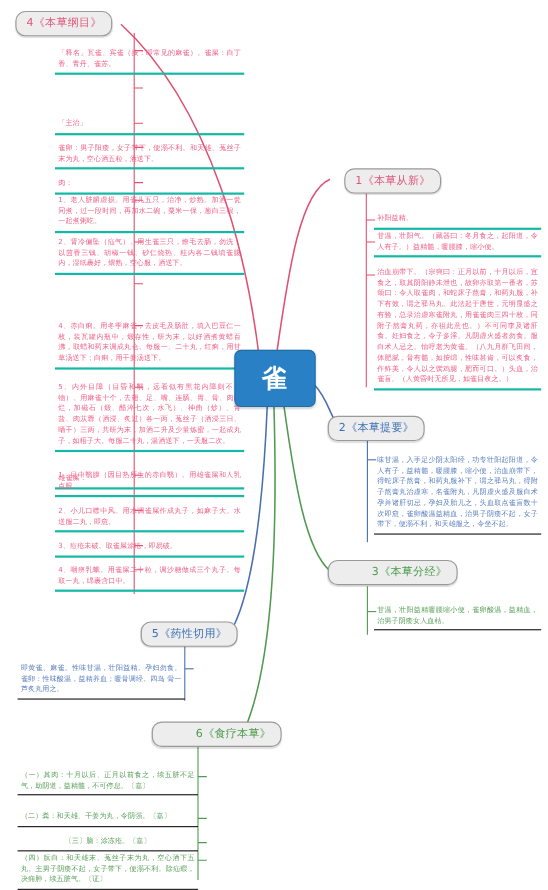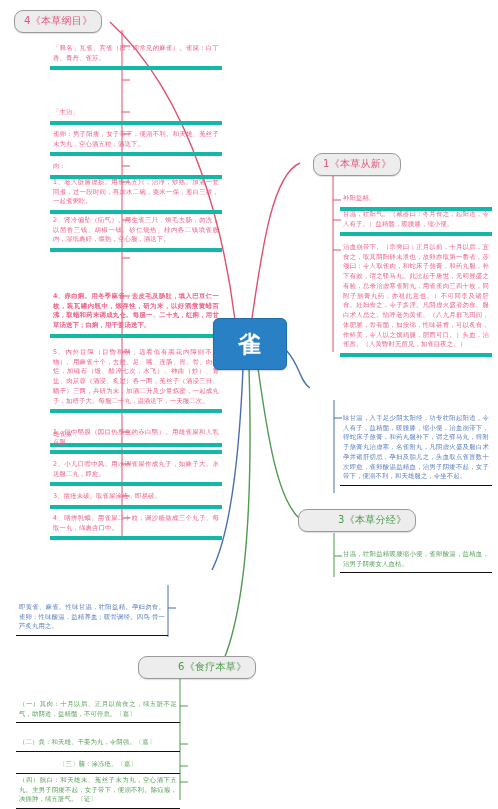--- a/index.html
+++ b/index.html
@@ -54,21 +54,21 @@
     position:absolute;
     font-size:6.4px;
     line-height:1.52;
     letter-spacing:.1px;
     padding:2px 3px 3px 3px;
     box-sizing:border-box;
     text-align:justify;
     z-index:4;
     background:transparent;
   }
-  .leaf.red{color:#ef5f86;border-bottom:4px solid #14b8a6;}
+  .leaf.red{color:#ef5f86;border-bottom:2px solid #14b8a6;}
   .leaf.blue{color:#5a7fc0;}
   .leaf.green{color:#59a05b;border-bottom:1px solid #111;}
   .leaf.blue.ul{border-bottom:1px solid #111;}
   .leaf.center{text-align:center;}
 </style>
 </head>
 <body>
 
 <div id="canvas">
 
@@ -105,40 +105,42 @@
     <path d="M180,706 h8 M180,744 h8 M180,766 h8 M180,782 h8" stroke="#4f9a4f" stroke-width="1" fill="none"></path>
   </svg>
 
   <div class="central">雀</div>
 
   <div class="pill red" style="left:313px;top:153px;">1《本草从新》</div>
   <div class="leaf red" style="left:340px;top:192px;width:152px;">补阳益精。</div>
   <div class="leaf red" style="left:340px;top:208px;width:152px;">甘温，壮阳气。（藏器曰：冬月食之，起阳道，令人有子。）益精髓，暖腰膝，缩小便。</div>
   <div class="leaf red" style="left:340px;top:241px;width:152px;">治血崩带下。（宗奭曰：正月以前，十月以后，宜食之，取其阴阳静未泄也，故卵亦取第一番者，苏颂曰：令人取雀肉，和蛇床子熬膏，和药丸服，补下有效，谓之驿马丸。此法起于唐世，元明显盛之有验，总录治虚寒雀附丸，用雀雀肉三四十枚，同附子熬膏丸药，亦祖此意也。）不可同李及诸肝食。妊妇食之，令子多淫。凡阴虚火盛者勿食。服白术人忌之。怡呼老为黄雀。（八九月群飞田间，体肥腻，骨有髓，如按绵，性味甚肯，可以炙食，作鲊美，令人以之馔鸡腿，肥而可口。）头血，治雀盲。（人黄昏时无所见，如雀目夜之。）</div>
 
+  <div class="pill blue" style="left:298px;top:378px;">2《本草提要》</div>
   <div class="leaf blue ul" style="left:340px;top:412px;width:152px;">味甘温，入手足少阴太阳经，功专壮阳起阳道，令人有子，益精髓，暖腰膝，缩小便，治血崩带下，得蛇床子熬膏，和药丸服补下，谓之驿马丸，得附子熬膏丸治虚寒，名雀附丸，凡阴虚火盛及服白术孕并诸肝切忌，孕妇及胎儿之，头血取点雀盲数十次即愈，雀卵酸温益精血，治男子阴痿不起，女子带下，便溺不利，和天雄服之，令坐不起。</div>
 
   <div class="pill green" style="left:298px;top:509px;">3《本草分经》</div>
   <div class="leaf green" style="left:340px;top:548px;width:152px;">甘温，壮阳益精暖腰缩小便，雀卵酸温，益精血，治男子阴痿女人血枯。</div>
 
   <div class="pill red" style="left:14px;top:10px;">4《本草纲目》</div>
   <div class="leaf red" style="left:50px;top:42px;width:172px;">「释名」瓦雀、宾雀（按：即常见的麻雀）。雀屎：白丁香、青丹、雀苏。</div>
   <div class="leaf red" style="left:50px;top:106px;width:172px;">「主治」</div>
   <div class="leaf red" style="left:50px;top:128px;width:172px;">雀卵：男子阳痿，女子带下，便溺不利。和天雄、菟丝子末为丸，空心酒五粒，酒送下。</div>
   <div class="leaf red" style="left:50px;top:160px;width:172px;">肉：</div>
   <div class="leaf red" style="left:50px;top:176px;width:172px;">1、老人脏腑虚损。用雀儿五只，治净，炒熟。加酒一瓮同煮，过一段时间，再加水二碗，粟米一保，葱白三根，一起煮粥吃。</div>
   <div class="leaf red" style="left:50px;top:214px;width:172px;">2、肾冷偏坠（疝气）。用生雀三只，燎毛去肠，勿洗，以茴香三钱、胡椒一钱、砂仁烧热、桂内各二钱填雀腹内，湿纸裹好，煨熟，空心服，酒送下。</div>
-  <div class="leaf red" style="left:50px;top:290px;width:172px;font-weight:bold;">4、赤白痢。用冬季麻雀，去皮毛及肠肚，填入巴豆仁一枚，装瓦罐内瓶中，煅存性，研为末，以好酒煮黄蜡百沸，取蜡和药末调成丸仓。每服一、二十丸，红痢，用甘草汤送下；白痢，用干姜汤送下。</div>
+  <div class="leaf red" style="left:50px;top:290px;width:172px;">4、赤白痢。用冬季麻雀，去皮毛及肠肚，填入巴豆仁一枚，装瓦罐内瓶中，煅存性，研为末，以好酒煮黄蜡百沸，取蜡和药末调成丸仓。每服一、二十丸，红痢，用甘草汤送下；白痢，用干姜汤送下。</div>
   <div class="leaf red" style="left:50px;top:346px;width:172px;">5、内外目障（目昏和翳，远看似有黑花内障则不见物）。用麻雀十个，去翅、足、嘴、连肠、胃、骨、肉研烂，加磁石（煅、醋淬七次，水飞）、神曲（炒）、青盐、肉苁蓉（酒浸、炙过）各一两，菟丝子（酒浸三日、晒干）三两，共研为末，加酒二升及少量炼蜜，一起成丸子，如梧子大。每服二十丸，温酒送下，一天服二次。</div>
   <div class="leaf red" style="left:50px;top:428px;width:172px;">雄雀屎：</div>
   <div class="leaf red" style="left:50px;top:426px;width:172px;">1、目中翳膜（因目热所生的赤白翳）。用雄雀屎和人乳点眼。</div>
   <div class="leaf red" style="left:50px;top:458px;width:172px;">2、小儿口噤中风。用水调雀屎作成丸子，如麻子大。水送服二丸，即愈。</div>
   <div class="leaf red" style="left:50px;top:490px;width:172px;">3、痘疮未破。取雀屎涂疮，即易破。</div>
   <div class="leaf red" style="left:50px;top:512px;width:172px;">4、咽痹乳蛾。用雀屎二十粒，调沙糖做成三个丸子。每取一丸，绵裹含口中。</div>
 
+  <div class="pill blue" style="left:128px;top:565px;">5《药性切用》</div>
   <div class="leaf blue ul" style="left:16px;top:601px;width:152px;">即黄雀、麻雀。性味甘温，壮阳益精。孕妇勿食。雀卵：性味酸温，益精养血；暖骨调经。四鸟 骨一芦炙丸用之。</div>
 
   <div class="pill green" style="left:138px;top:656px;">6《食疗本草》</div>
   <div class="leaf green" style="left:16px;top:698px;width:164px;">（一）其肉：十月以后、正月以前食之，续五脏不足气，助阴道，益精髓，不可停息。〔嘉〕</div>
   <div class="leaf green" style="left:16px;top:736px;width:164px;">（二）粪：和天雄、干姜为丸，令阴强。〔嘉〕</div>
   <div class="leaf green center" style="left:16px;top:758px;width:164px;">〔三〕脑：涂冻疮。〔嘉〕</div>
   <div class="leaf green" style="left:16px;top:774px;width:164px;">（四）朊白：和天雄末、菟丝子末为丸，空心酒下五丸。主男子阴痿不起，女子带下，便溺不利。除疝瘕，决痈肿，续五脏气。〔证〕</div>
 
 </div>
 

